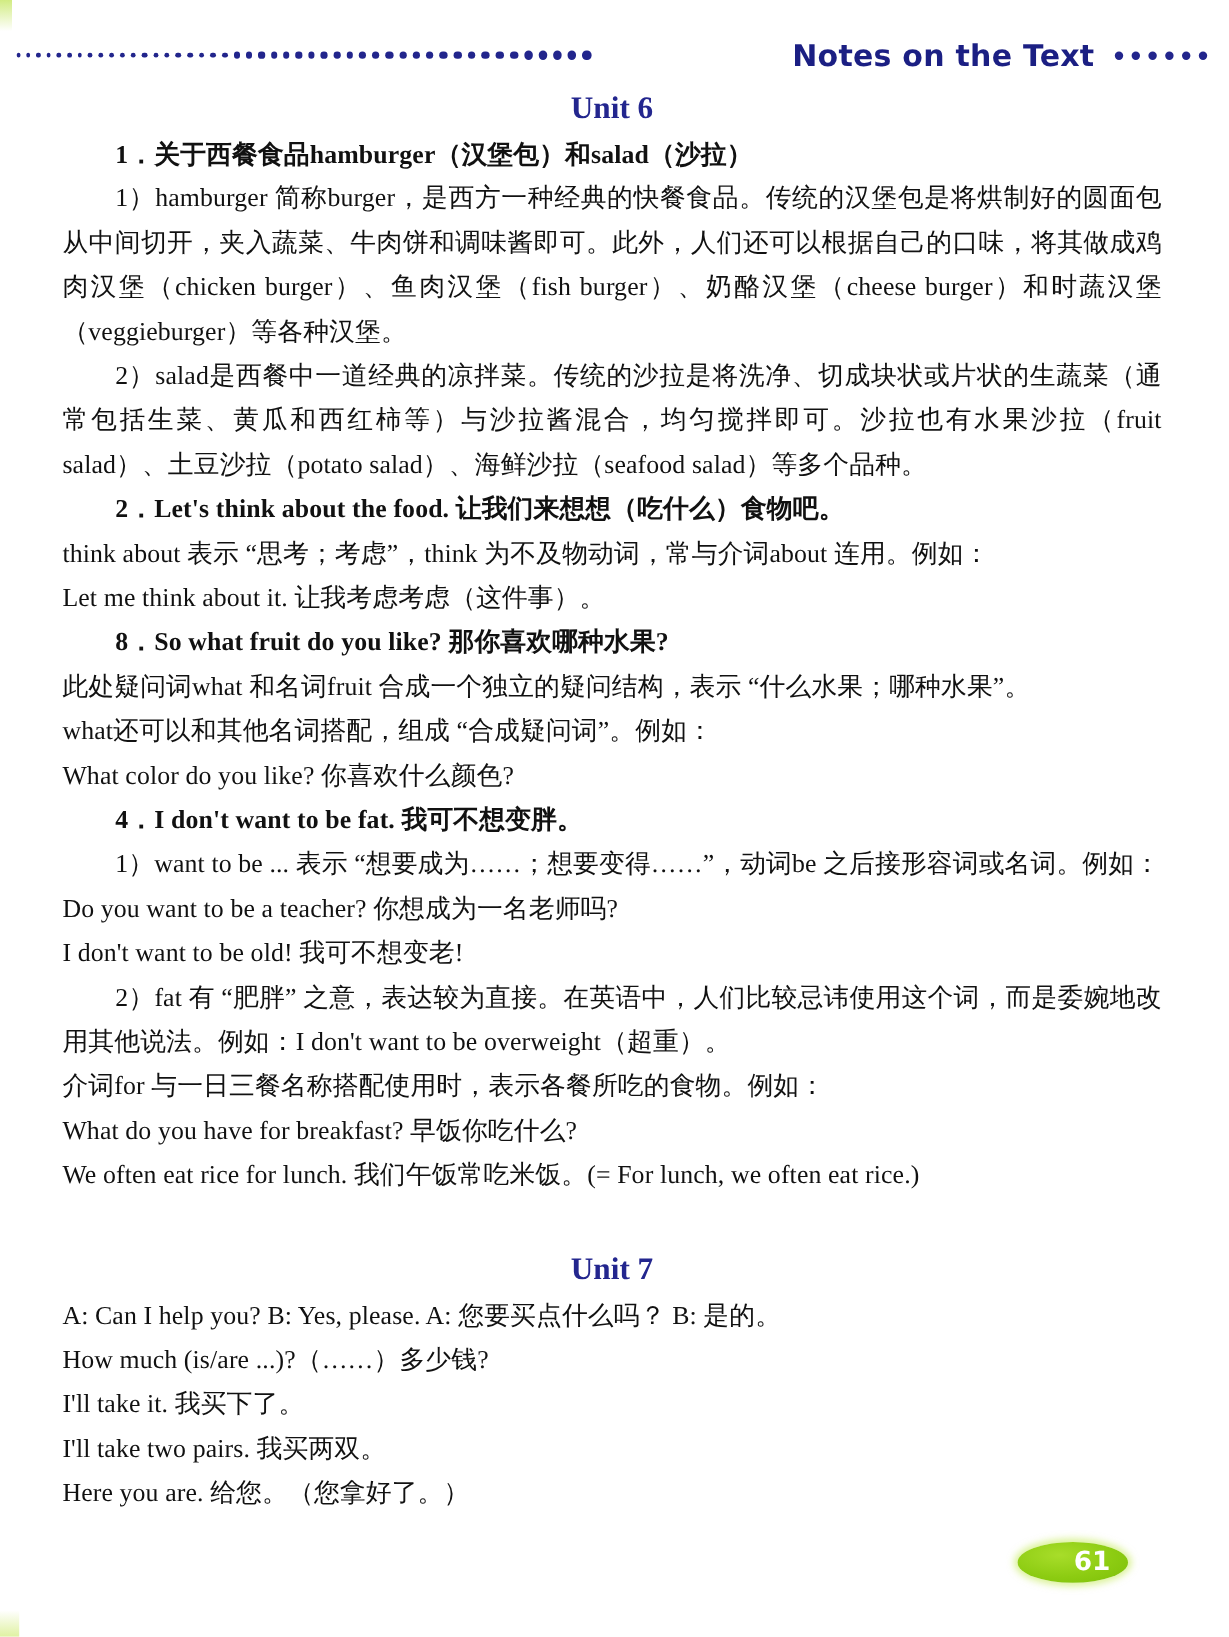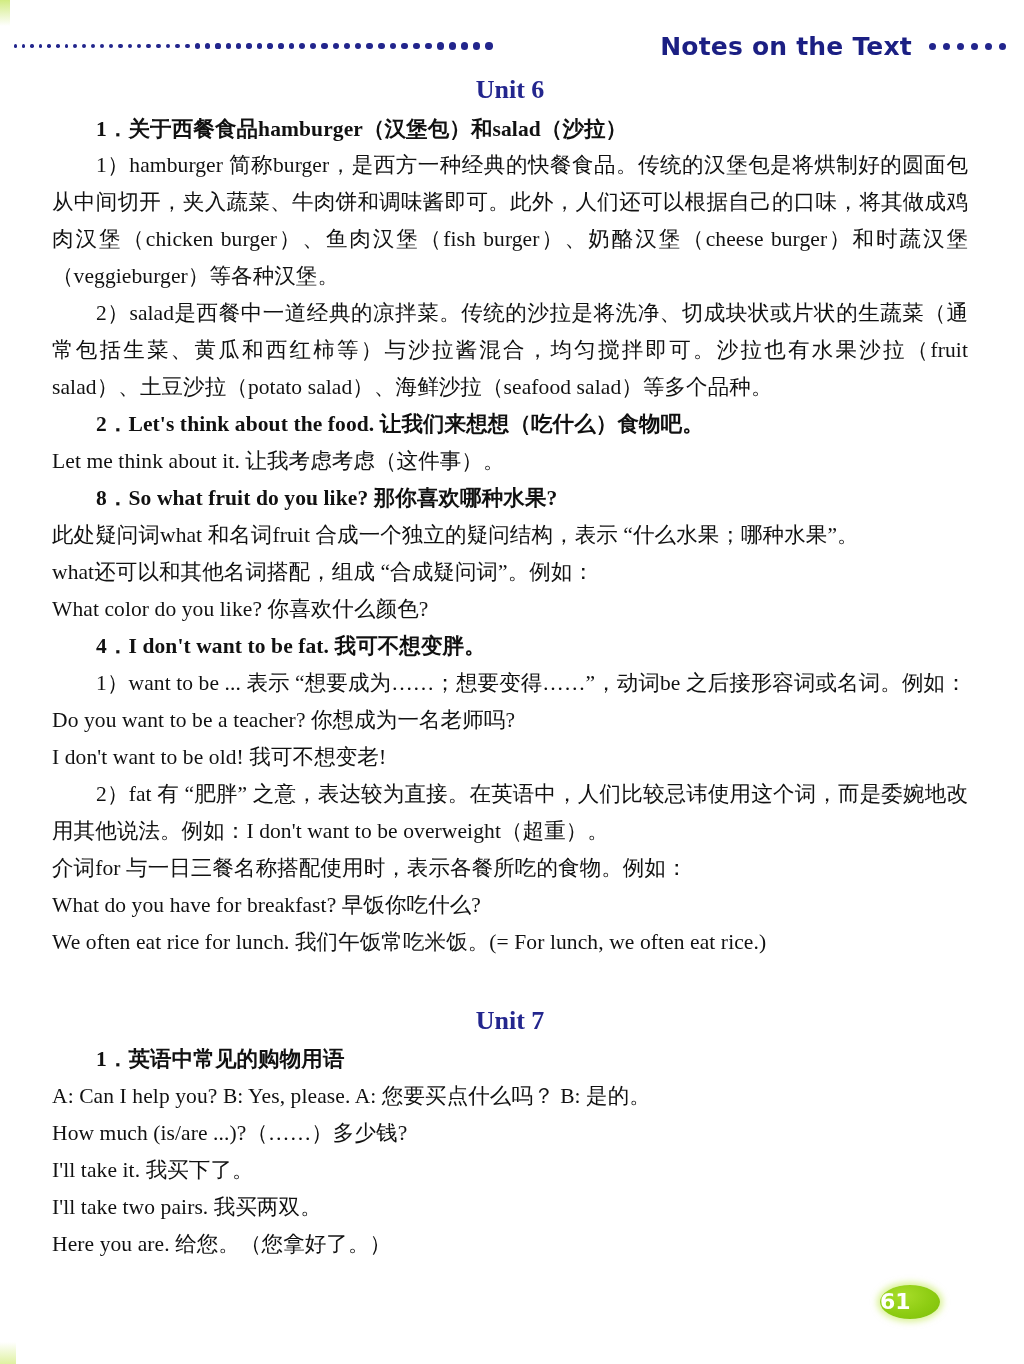--- a/index.html
+++ b/index.html
@@ -124,20 +124,22 @@
     position: absolute;
     right: 84px;
     bottom: 45px;
     width: 60px;
     height: 34px;
     border-radius: 50%;
     background: radial-gradient(ellipse at 38% 32%, #a8dd2a 0%, #8dcc12 55%, #7cbe08 100%);
     box-shadow: 0 0 6px 3px rgba(190,232,70,.55);
     display: flex;
     align-items: center;
+    justify-content: center;
+    padding-left: 32px;
   }
   .page-badge span {
     font-family: "DejaVu Sans", "Liberation Sans", sans-serif;
     font-weight: bold;
     font-size: 22px;
     color: #ffffff;
     line-height: 1;
   }
 </style>
 </head>
@@ -206,35 +208,35 @@
       <span class="dot" style="background: rgb(34, 37, 140);"></span>
     </div>
 </div>
 
 <div class="content">
     <div class="unit-head" style="color: rgb(35, 38, 142);">Unit 6</div>
     <p class="num">1．关于西餐食品hamburger（汉堡包）和salad（沙拉）</p>
     <p class="indent">1）hamburger 简称burger，是西方一种经典的快餐食品。传统的汉堡包是将烘制好的圆面包从中间切开，夹入蔬菜、牛肉饼和调味酱即可。此外，人们还可以根据自己的口味，将其做成鸡肉汉堡（chicken burger）、鱼肉汉堡（fish burger）、奶酪汉堡（cheese burger）和时蔬汉堡（veggieburger）等各种汉堡。</p>
     <p class="indent">2）salad是西餐中一道经典的凉拌菜。传统的沙拉是将洗净、切成块状或片状的生蔬菜（通常包括生菜、黄瓜和西红柿等）与沙拉酱混合，均匀搅拌即可。沙拉也有水果沙拉（fruit salad）、土豆沙拉（potato salad）、海鲜沙拉（seafood salad）等多个品种。</p>
     <p class="num">2．Let's think about the food. 让我们来想想（吃什么）食物吧。</p>
+    <p class="flush">think about 表示 “思考；考虑”，think 为不及物动词，常与介词about 连用。例如：</p>
     <p class="flush">Let me think about it. 让我考虑考虑（这件事）。</p>
     <p class="num">8．So what fruit do you like? 那你喜欢哪种水果?</p>
     <p class="flush">此处疑问词what 和名词fruit 合成一个独立的疑问结构，表示 “什么水果；哪种水果”。</p>
     <p class="flush">what还可以和其他名词搭配，组成 “合成疑问词”。例如：</p>
     <p class="flush">What color do you like? 你喜欢什么颜色?</p>
     <p class="num">4．I don't want to be fat. 我可不想变胖。</p>
     <p class="indent">1）want to be ... 表示 “想要成为……；想要变得……”，动词be 之后接形容词或名词。例如：</p>
     <p class="flush">Do you want to be a teacher? 你想成为一名老师吗?</p>
     <p class="flush">I don't want to be old! 我可不想变老!</p>
     <p class="indent">2）fat 有 “肥胖” 之意，表达较为直接。在英语中，人们比较忌讳使用这个词，而是委婉地改用其他说法。例如：I don't want to be overweight（超重）。</p>
     <p class="flush">介词for 与一日三餐名称搭配使用时，表示各餐所吃的食物。例如：</p>
     <p class="flush">What do you have for breakfast? 早饭你吃什么?</p>
     <p class="flush">We often eat rice for lunch. 我们午饭常吃米饭。(= For lunch, we often eat rice.)</p>
     <div class="unit-head unit7-head" style="color: rgb(35, 38, 142);">Unit 7</div>
-    <p class="num">1．英语中常见的购物用语</p>
     <p class="flush">A: Can I help you? B: Yes, please.  A: 您要买点什么吗？ B: 是的。</p>
     <p class="flush">How much (is/are ...)?（……）多少钱?</p>
     <p class="flush">I'll take it. 我买下了。</p>
     <p class="flush">I'll take two pairs. 我买两双。</p>
     <p class="flush">Here you are. 给您。（您拿好了。）</p>
   </div>
 
 <div class="page-badge">
   <span>61</span>
 </div>

